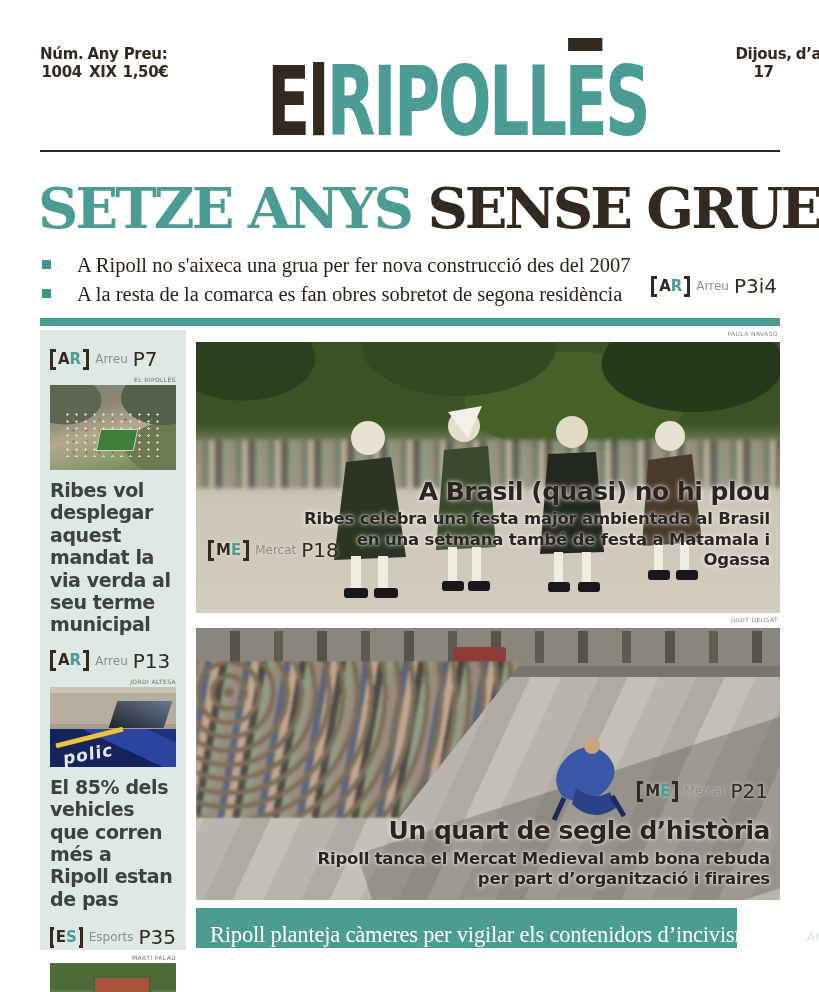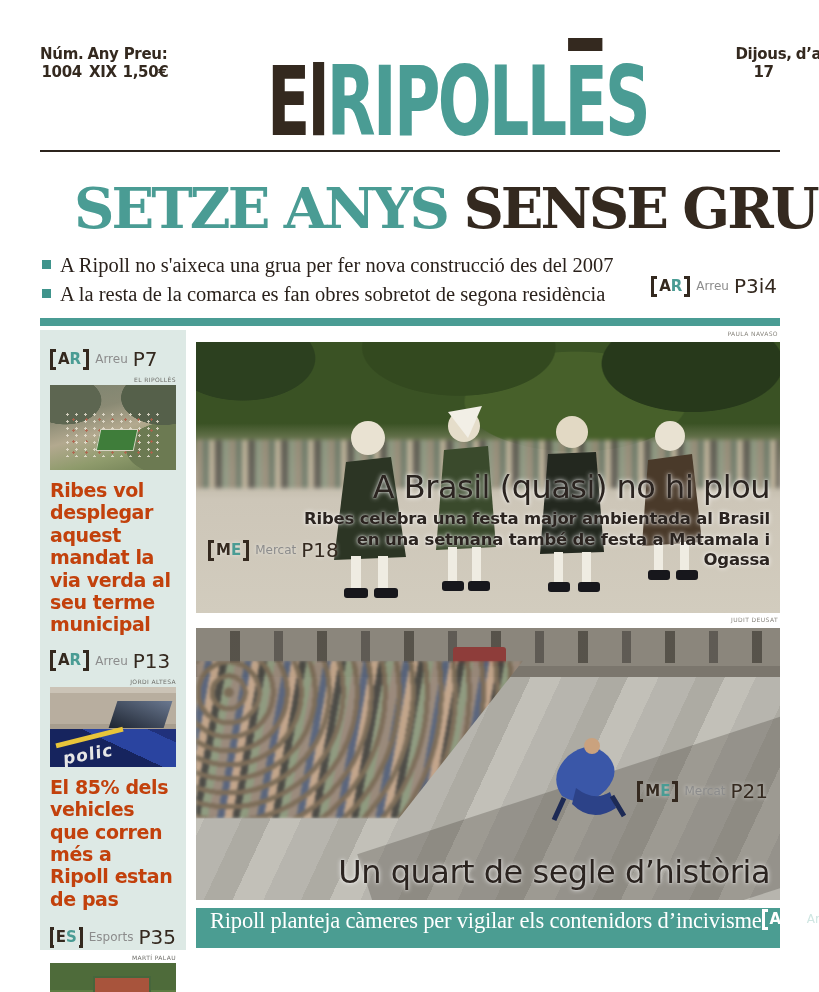--- a/index.html
+++ b/index.html
@@ -25,24 +25,24 @@
         letter-spacing:-4px;transform:scaleX(0.66);transform-origin:center;white-space:nowrap;}
   .logo-el{color:var(--dark);}
   .logo-teal{color:var(--teal);}
   .logo-e{position:relative;color:var(--teal);}
   .logo-e::before{content:"";position:absolute;left:6px;top:-16px;width:52px;height:13px;background:#34291f;}
   .mast-rule{position:absolute;left:40px;top:150px;width:740px;height:2px;background:#2c241d;}
 
   
   .headline{position:absolute;left:38px;top:180px;width:741px;white-space:nowrap;
             font-family:"DejaVu Serif",serif;font-weight:bold;font-size:56px;letter-spacing:-3px;line-height:1.0;}
-  .hl-teal{color:var(--teal);margin-left:36px;}
+  .hl-teal{color:var(--teal);}
   .hl-dark{color:var(--dark);}
   .deck{position:absolute;left:42px;top:252px;width:620px;display:flex;flex-direction:column;gap:3px;}
-  .deck-row{display:flex;align-items:flex-start;gap:9px;font-family:"Liberation Serif",serif;
+  .deck-row{display:flex;align-items:flex-start;gap:26px;font-family:"Liberation Serif",serif;
             font-size:20.5px;color:var(--ink);line-height:26px;}
   .deck-sq{flex:0 0 auto;width:9px;height:9px;background:#3f948c;margin-top:8px;}
 
   
   .badge{display:inline-flex;align-items:center;height:22px;white-space:nowrap;}
   .brk{width:6px;height:21px;}
   .brk-l{border:3px solid var(--dark);border-right:none;}
   .brk-r{border:3px solid var(--dark);border-left:none;}
   .badge-letters{display:flex;align-items:center;padding:0 2px;font-size:15px;font-weight:800;line-height:1;}
   .bl-1{color:var(--dark);}
@@ -57,21 +57,21 @@
   .badge-white .badge-section{color:#cfe6e2;}
 
   .teal-rule{position:absolute;left:40px;top:318px;width:740px;height:8px;background:var(--teal);}
 
   
   .sidebar{position:absolute;left:40px;top:330px;width:146px;height:620px;background:var(--sidebar-bg);
            padding:18px 10px 10px 10px;display:flex;flex-direction:column;}
   .side-card{display:flex;flex-direction:column;}
   .side-credit{align-self:flex-end;font-size:6px;letter-spacing:0.4px;color:#6d6d68;margin:6px 0 2px 0;}
   .side-photo{width:126px;border:0;position:relative;overflow:hidden;}
-  .side-title{margin-top:9px;font-size:19px;font-weight:bold;color:#c2410c;line-height:1.18;letter-spacing:-0.4px;}
+  .side-title{margin-top:9px;font-size:19px;font-weight:bold;color:#404040;line-height:1.18;letter-spacing:-0.4px;}
 
   .photo-town{height:85px;
     background:
       radial-gradient(60px 40px at 12% 18%, #5d6651 0 60%, transparent 61%),
       radial-gradient(70px 45px at 90% 15%, #55604a 0 60%, transparent 61%),
       radial-gradient(90px 50px at 100% 75%, #6c7a52 0 55%, transparent 56%),
       linear-gradient(165deg, #7d8470 0%, #8a8a74 30%, #b3a98f 52%, #8f9b6c 75%, #6d7d52 100%);}
   .town-specks{position:absolute;left:10%;top:30%;width:80%;height:55%;
     background-image:radial-gradient(circle 1.3px, #e8e2d2 0 1.3px, transparent 1.4px),
                      radial-gradient(circle 1.2px, #b45f4a 0 1.2px, transparent 1.3px);
@@ -125,29 +125,29 @@
     background:
       repeating-radial-gradient(circle at 10% 20%, #7a6a55 0 5px, transparent 5px 14px),
       repeating-linear-gradient(100deg,#99887a 0 9px,#56637c 9px 16px,#c3a58a 16px 24px,#474641 24px 31px,#8e9a7e 31px 39px);
     filter:blur(1.6px);clip-path:polygon(0 0,100% 0,62% 100%,0 100%);opacity:.95;}
   .shadow-diag{position:absolute;left:30%;top:55%;width:80%;height:60%;background:rgba(60,58,52,.28);transform:rotate(-18deg);}
 
   .caption{position:absolute;right:10px;text-align:right;color:#2b2420;
            text-shadow:0 0 5px rgba(255,255,255,.85),0 0 2px rgba(255,255,255,.7);}
   .cap1{bottom:42px;}
   .cap2{bottom:10px;}
-  .cap-title{font-size:32px;font-weight:normal;letter-spacing:-0.5px;line-height:1.1;}
+  .cap-title{font-size:25px;font-weight:bold;letter-spacing:-0.5px;line-height:1.1;}
   .cap-sub{margin-top:4px;font-size:16.5px;font-weight:600;line-height:1.25;max-width:470px;letter-spacing:-0.2px;}
   .photo-badge{position:absolute;text-shadow:0 0 4px rgba(255,255,255,.6);}
   .pb1{left:12px;bottom:52px;}
   .pb2{right:12px;top:152px;}
 
   
-  .footer-bar{position:absolute;left:196px;top:908px;width:584px;height:40px;background:var(--teal-bar);
-              display:flex;align-items:flex-start;padding:0 12px 0 14px;}
+  .footer-bar{position:absolute;left:196px;top:908px;width:541px;height:40px;background:var(--teal-bar);
+              display:flex;align-items:flex-end;padding:0 12px 0 14px;}
   .footer-text{flex:1;font-family:"Liberation Serif",serif;font-size:22.5px;color:#fff;letter-spacing:-0.2px;white-space:nowrap;}
 </style>
 </head>
 <body>
 
 <div class="page">
 
   <div class="masthead">
     <div class="mast-col">
       <span>Núm. 1004</span>
@@ -335,20 +335,21 @@
         <span class="badge-letters">
             <span class="bl-1">M</span>
             <span class="bl-2">E</span>
           </span>
         <span class="brk brk-r"></span>
         <span class="badge-section">Mercat</span>
         <span class="badge-page">P21</span>
       </div>
       <div class="caption cap2">
         <div class="cap-title">Un quart de segle d’història</div>
+        <div class="cap-sub">Ripoll tanca el Mercat Medieval amb bona rebuda  per part d’organització i firaires</div>
       </div>
     </div>
   </div>
 
   <div class="footer-bar">
     <span class="footer-text">Ripoll planteja càmeres per vigilar els contenidors d’incivisme</span>
     <div class="badge badge-white">
       <span class="brk brk-l"></span>
       <span class="badge-letters">
           <span class="bl-1">A</span>

